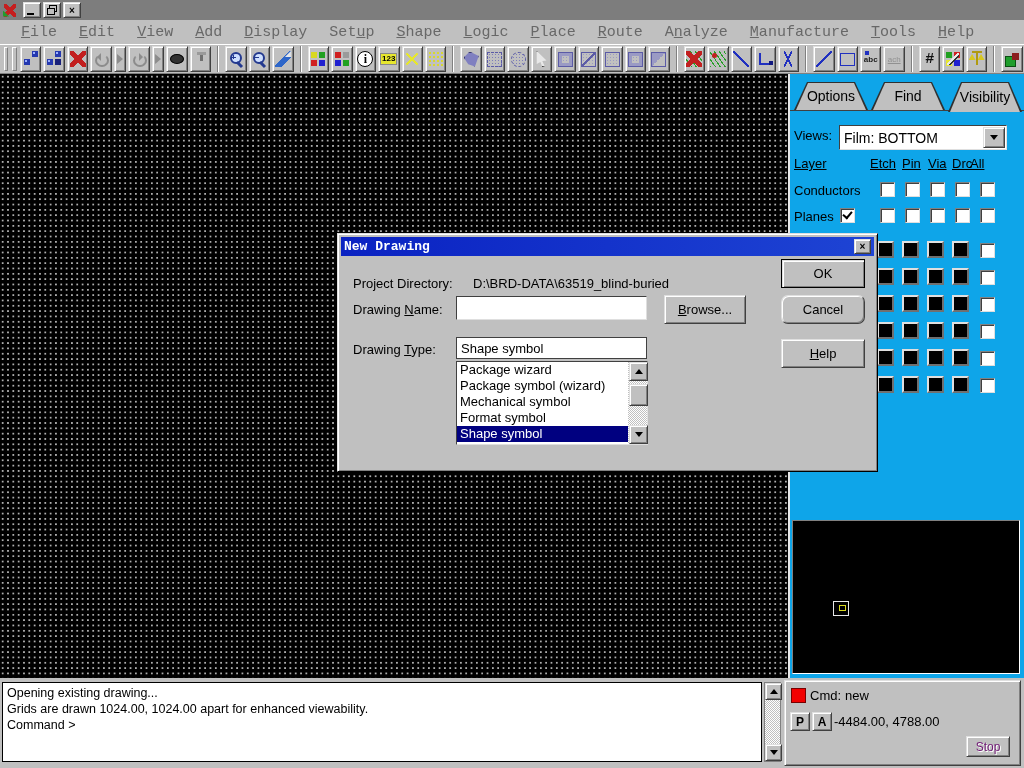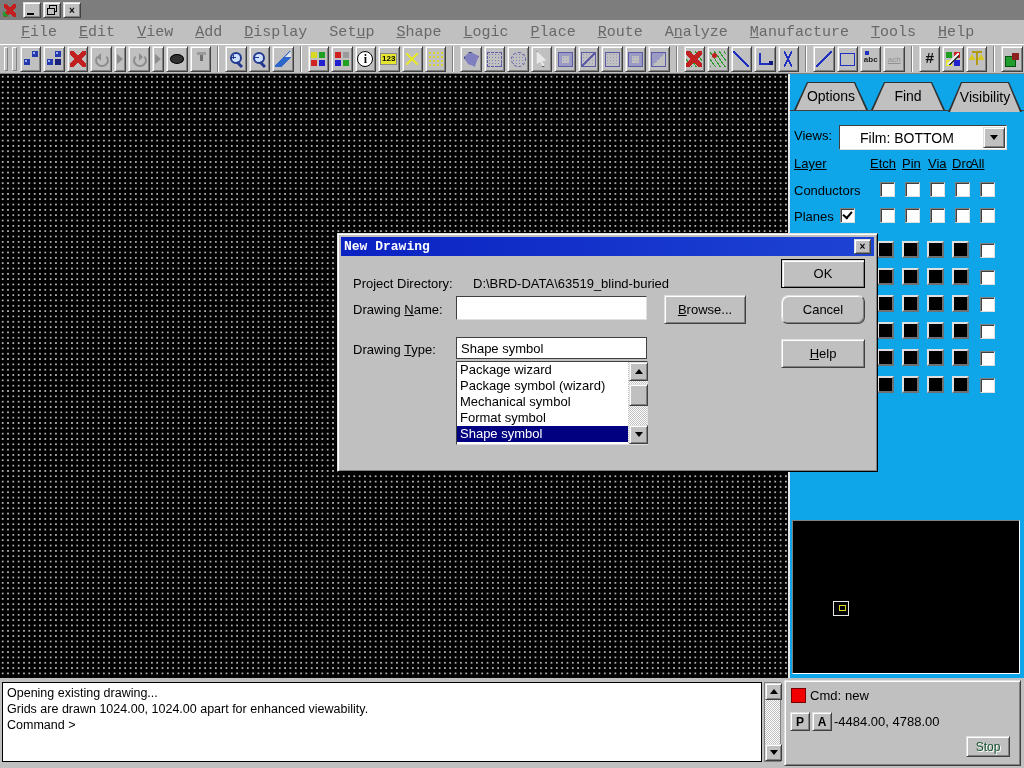--- a/index.html
+++ b/index.html
@@ -140,21 +140,21 @@
        background:#303030;display:flex;align-items:center;justify-content:center;}
   .tab::before{content:"";position:absolute;left:2px;right:2px;top:1px;bottom:0;
        clip-path:polygon(12px 0,calc(100% - 12px) 0,100% 100%,0 100%);background:#c0c0c0;}
   .tab span{position:relative;z-index:1;font-size:14px;}
   #tabline{position:absolute;left:0px;top:36px;width:236px;height:1px;background:#404040;z-index:1;}
   #tabs .active{height:30px;z-index:3;}
   .plabel{position:absolute;font-size:13px;}
   .underl{text-decoration:underline;}
   #viewscombo{position:absolute;left:49px;top:51px;width:166px;height:23px;background:#fff;
       border:1px solid;border-color:#404040 #dfdfdf #dfdfdf #404040;display:flex;align-items:center;}
-  #viewscombo .val{flex:1;padding-left:20px;font-size:14px;white-space:nowrap;overflow:hidden;}
+  #viewscombo .val{flex:1;padding-left:4px;font-size:14px;white-space:nowrap;overflow:hidden;}
   .dropbtn{width:20px;height:19px;margin-right:1px;position:relative;}
   .tri-dn{width:0;height:0;border:4px solid transparent;border-top:5px solid #000;margin-top:4px;}
   .tri-up{width:0;height:0;border:4px solid transparent;border-bottom:5px solid #000;margin-bottom:4px;}
   .cb{position:absolute;width:13px;height:13px;background:#fff;border:1px solid;
       border-color:#808080 #dfdfdf #dfdfdf #808080;box-shadow:inset 1px 1px 0 #404040;}
   .cb.checked::after{content:"";position:absolute;left:2px;top:2px;width:7px;height:4px;
       border-left:2px solid #000;border-bottom:2px solid #000;transform:rotate(-50deg);}
   .swatch{position:absolute;width:13px;height:13px;background:#000;border:2px solid;
       border-color:#dfdfdf #707070 #707070 #dfdfdf;}
   #overview{position:absolute;left:2px;top:446px;width:228px;height:154px;background:#000;
@@ -172,21 +172,21 @@
       border:1px solid #808080;box-sizing:border-box;}
   .sbtn{position:absolute;left:0;width:15px;height:15px;}
   
   #status{position:absolute;left:784px;top:2px;width:235px;height:84px;}
   #cmdsq{position:absolute;left:6px;top:7px;width:13px;height:13px;background:#f20000;border:1px solid #700;}
   #cmdlbl{position:absolute;left:25px;top:7px;font-size:13px;}
   #cmdval{position:absolute;left:60px;top:7px;font-size:13px;}
   .pa{position:absolute;top:31px;width:18px;height:17px;font-size:12px;font-weight:bold;}
   #coords{position:absolute;left:49px;top:33px;font-size:13px;}
   #stopbtn{position:absolute;right:10px;bottom:8px;width:42px;height:19px;font-size:12px;
-      color:#14532d;text-shadow:1px 1px 0 #fff;}
+      color:#701a75;text-shadow:1px 1px 0 #fff;}
   
   #dialog{position:absolute;left:337px;top:233px;width:541px;height:239px;background:#c0c0c0;
       border:1px solid;border-color:#dfdfdf #000 #000 #dfdfdf;
       box-shadow:inset 1px 1px 0 #fff,inset -1px -1px 0 #808080;z-index:10;box-sizing:border-box;}
   #dtitle{position:absolute;left:3px;top:3px;right:3px;height:19px;
       background:linear-gradient(90deg,#0a22c2,#1e44d4);display:flex;align-items:center;padding:0 3px;
       box-sizing:border-box;}
   #dtitle .t{flex:1;color:#fff;font-family:"Liberation Mono",monospace;font-size:13px;font-weight:bold;}
   #dclose{width:15px;height:13px;font-size:10px;font-weight:bold;font-family:"Liberation Sans",sans-serif;}
   .dlabel{position:absolute;left:15px;font-size:13px;}

